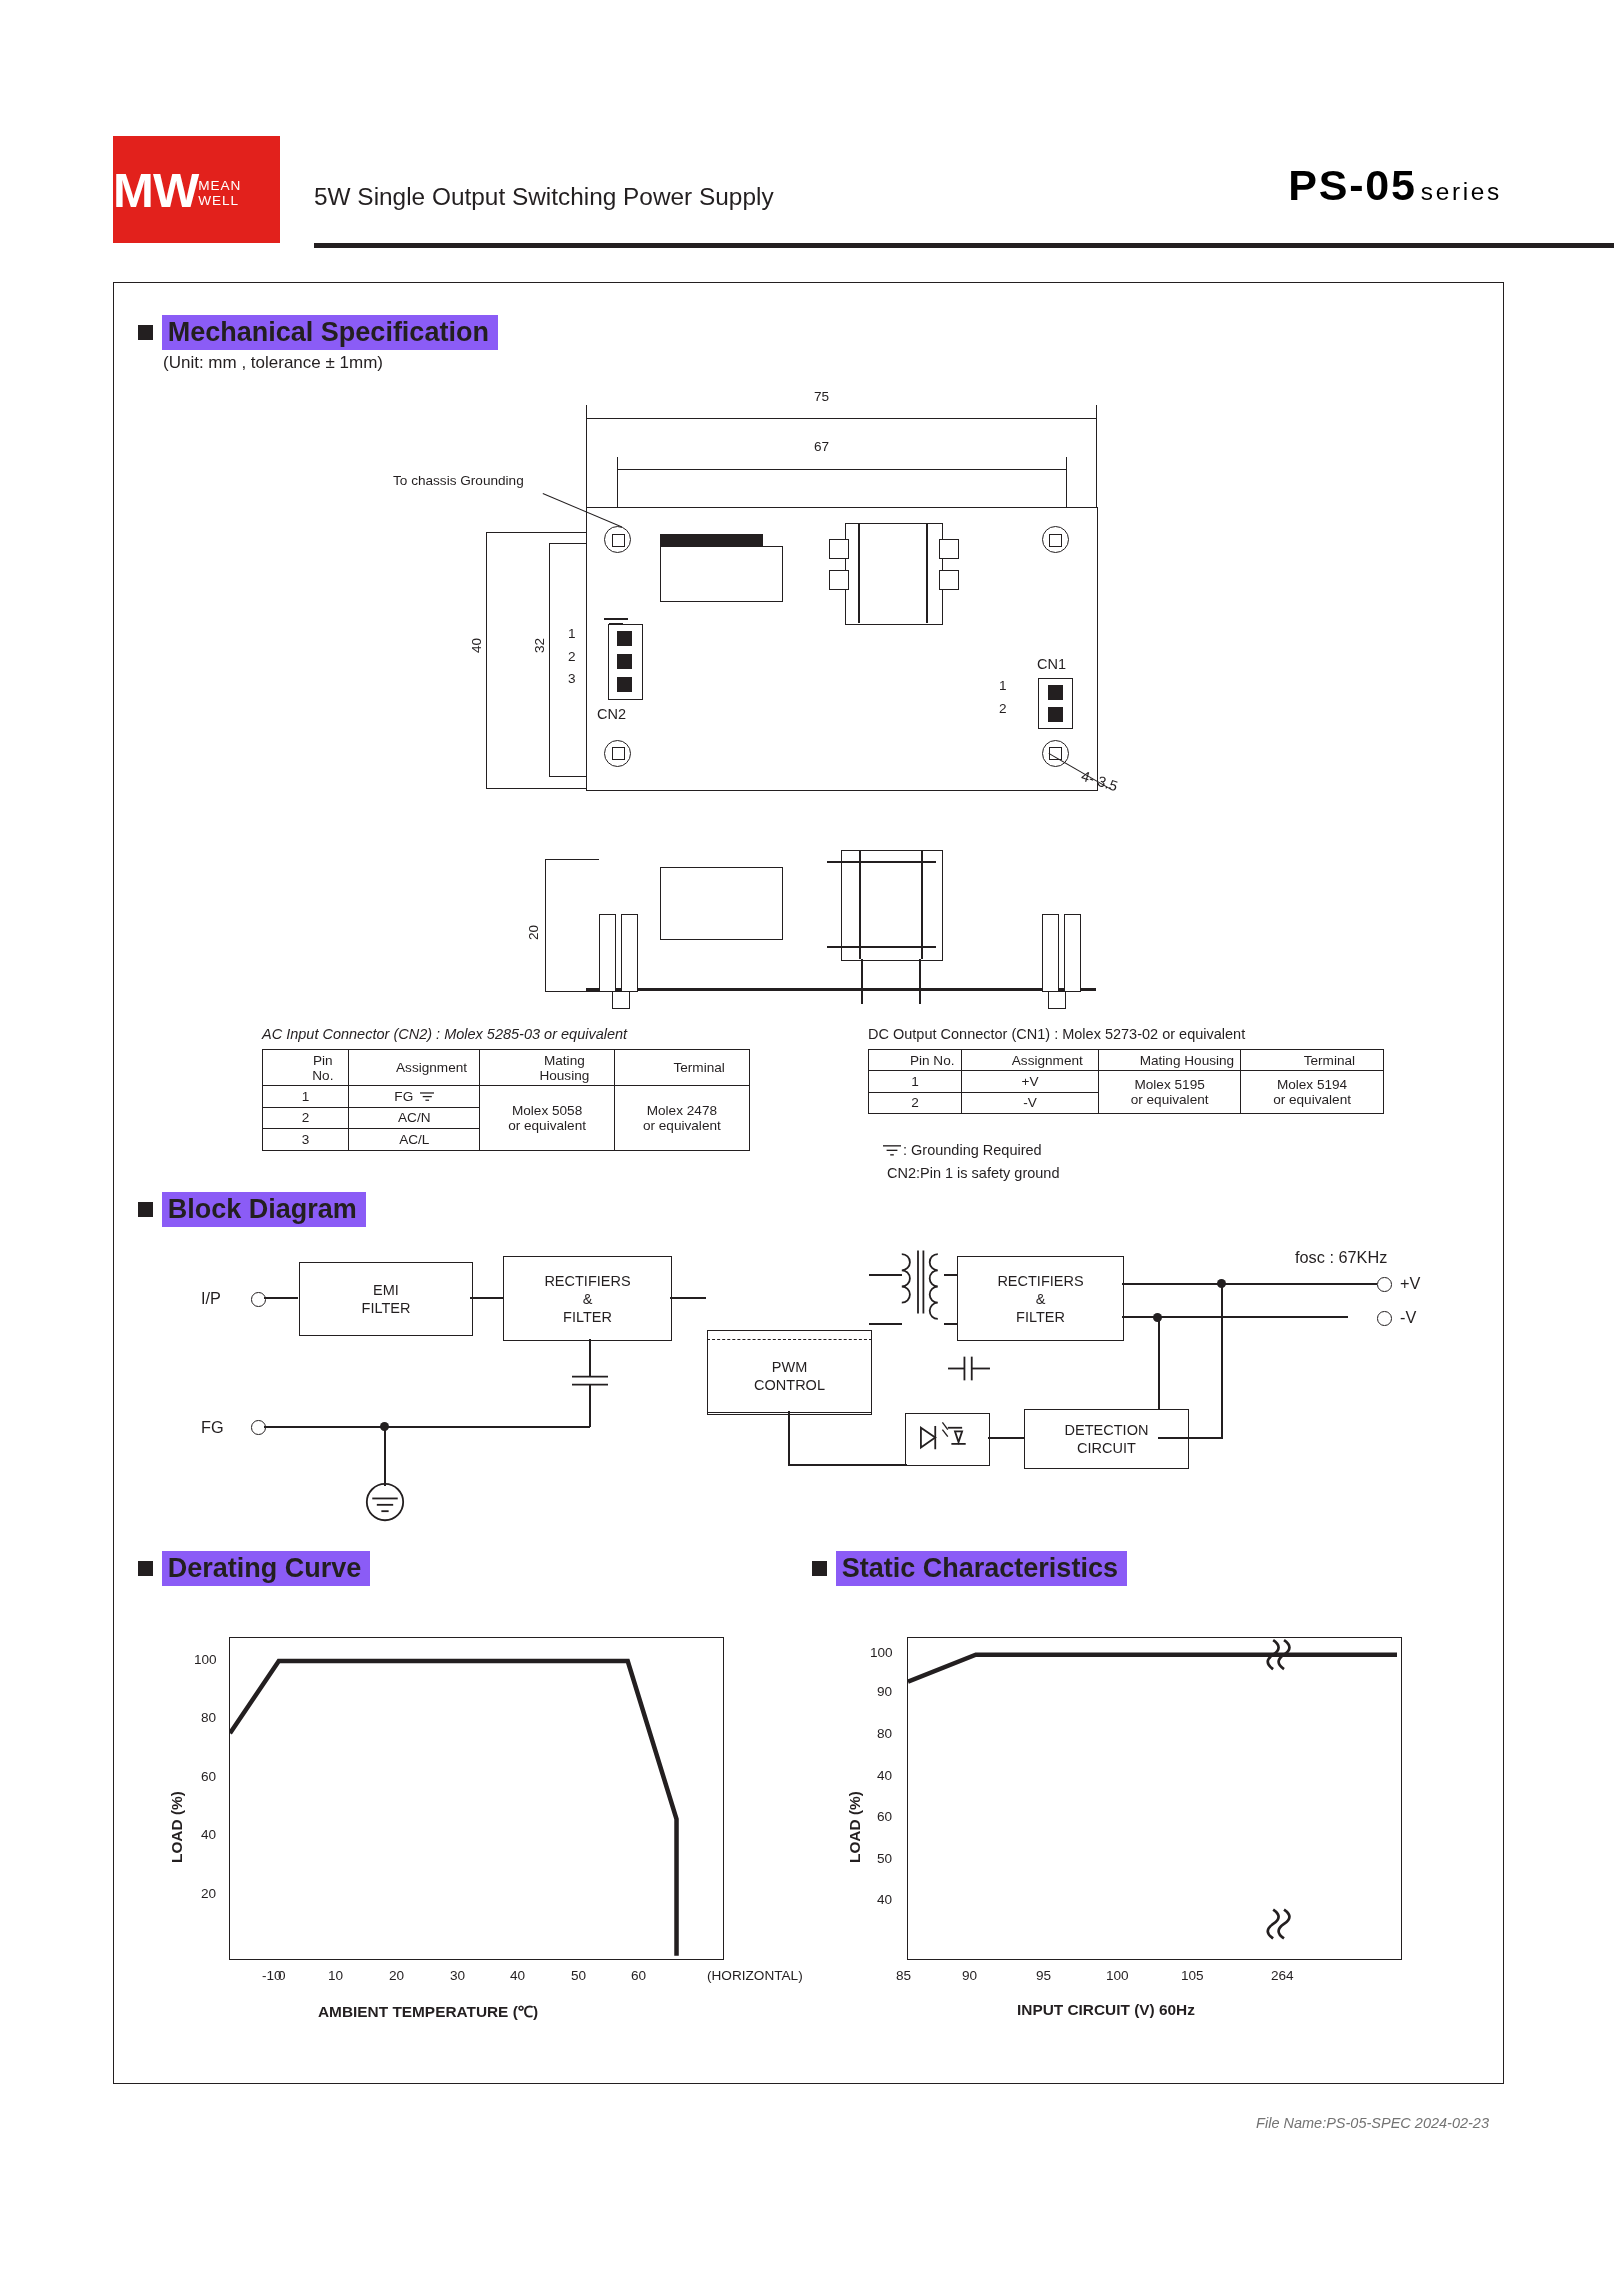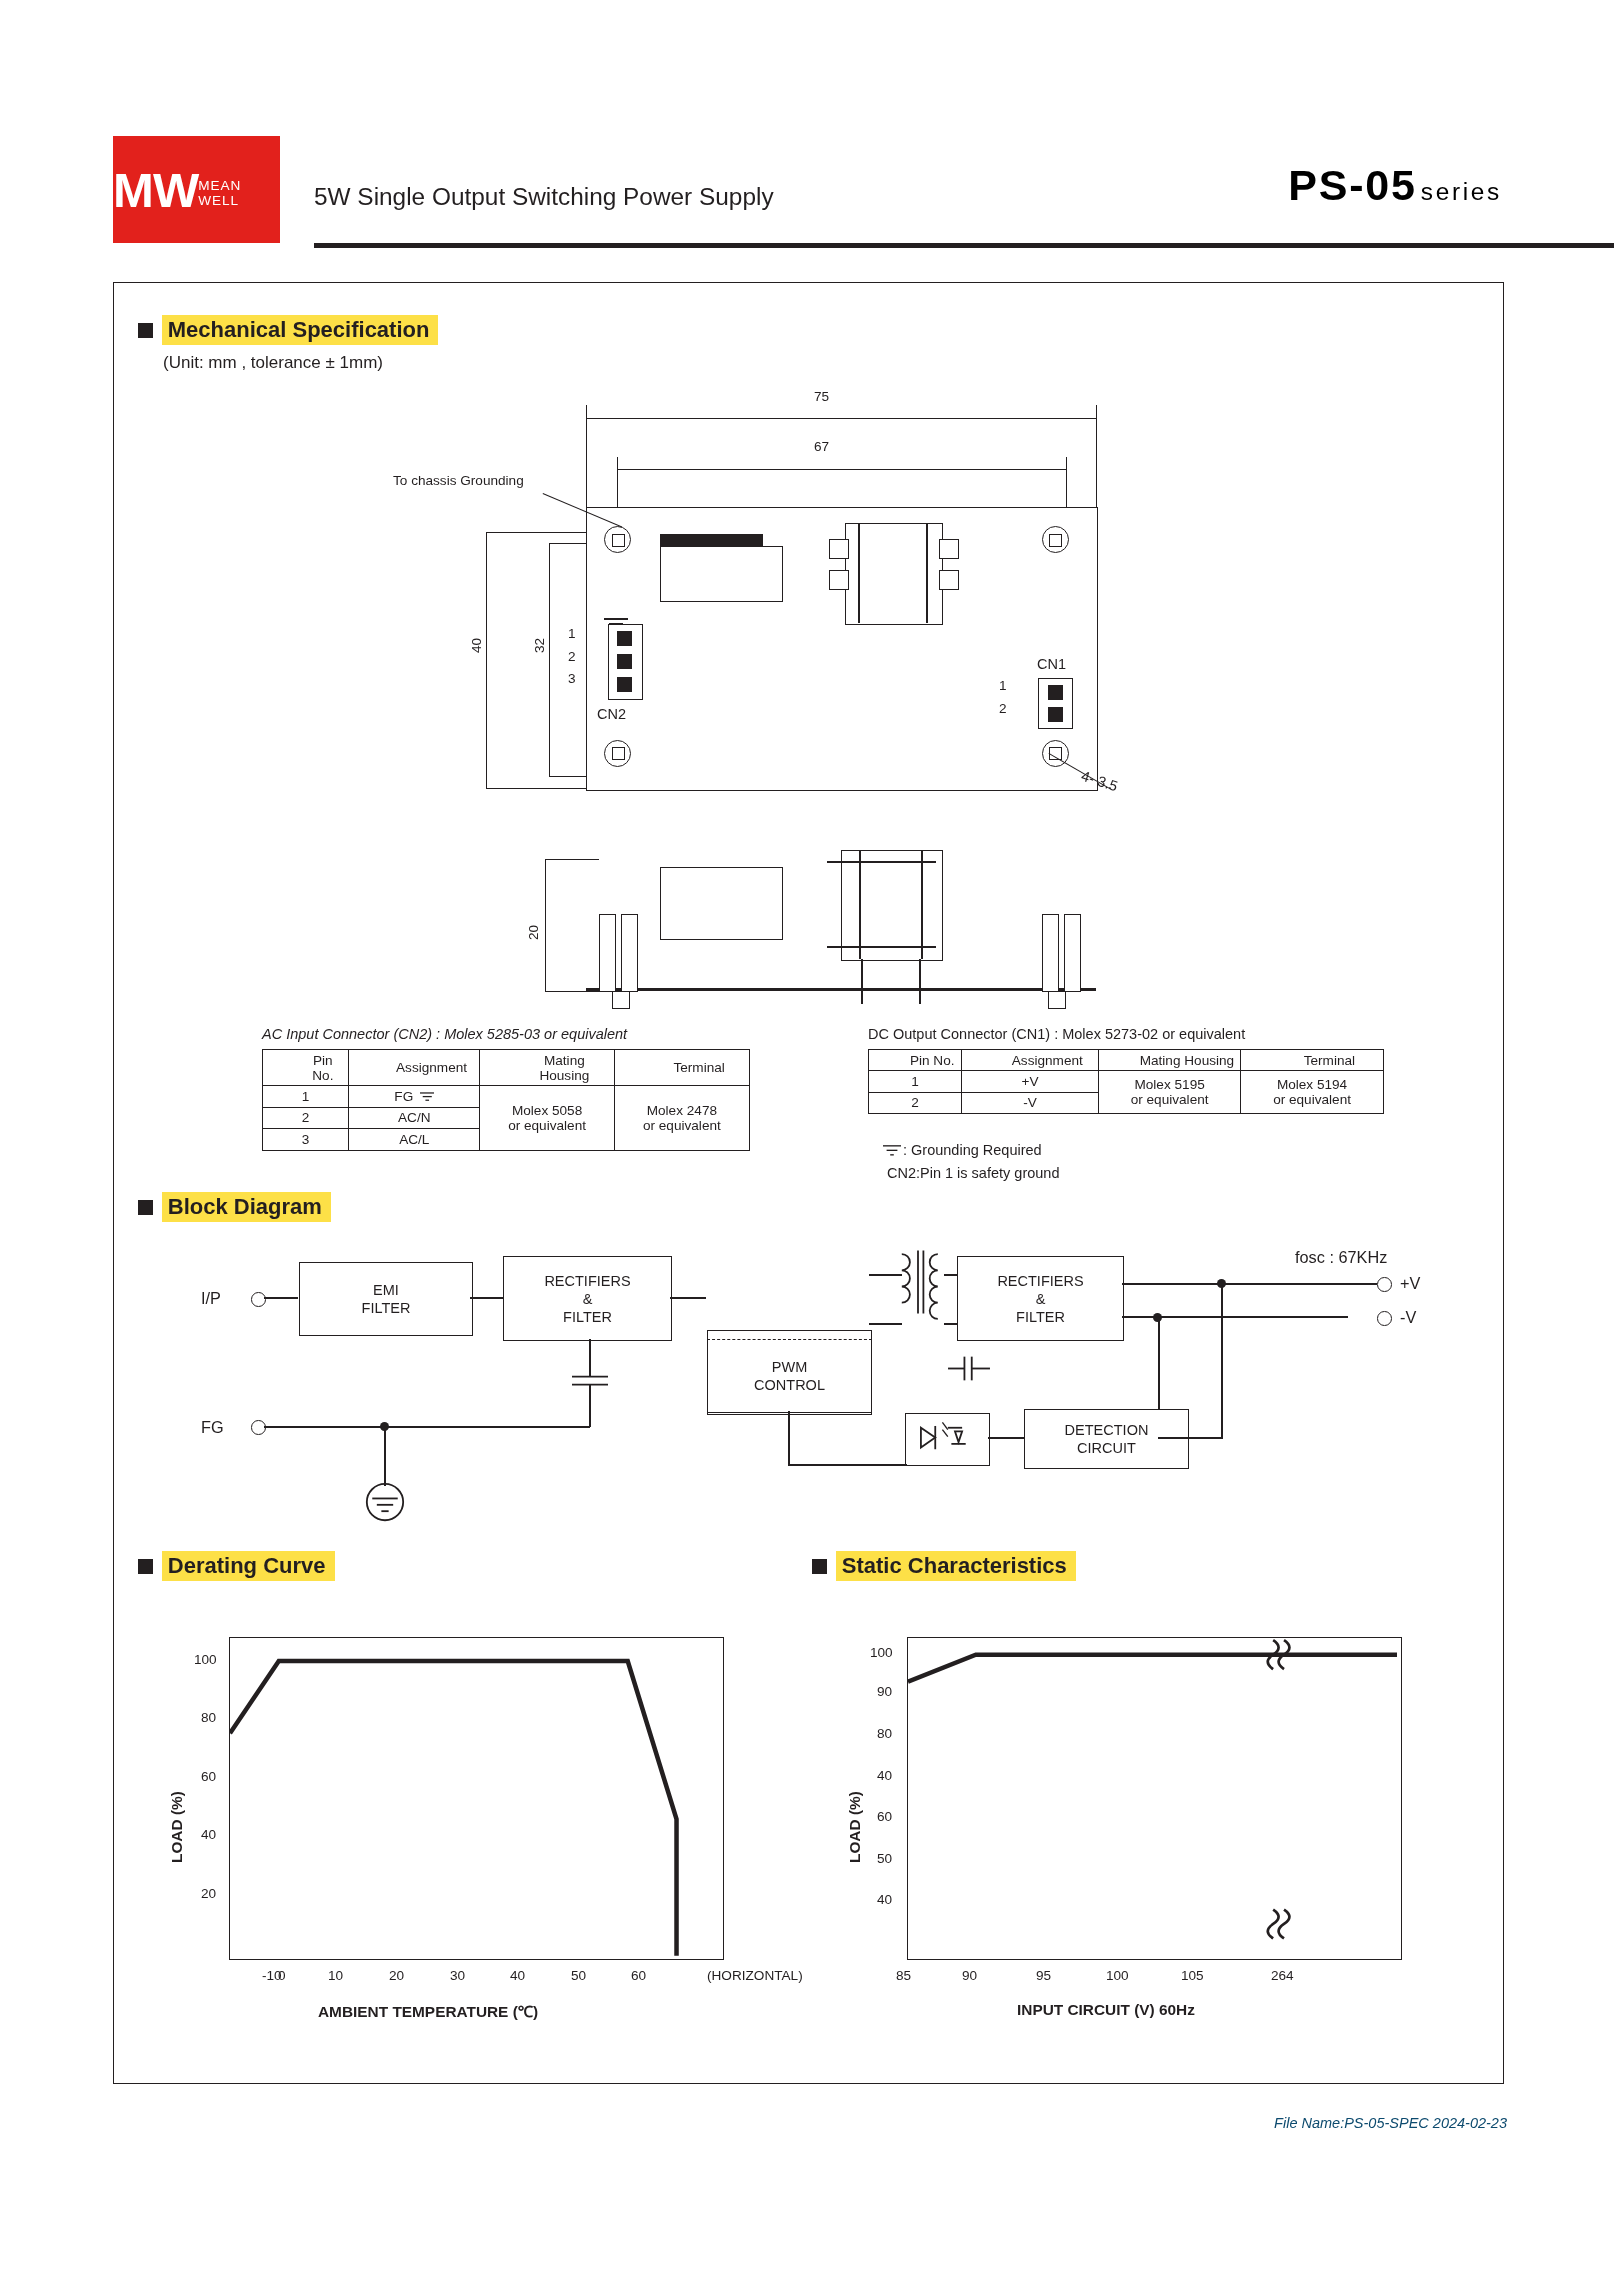--- a/index.html
+++ b/index.html
@@ -17,21 +17,21 @@
   .hdr-series .big{font-size:43px;font-weight:bold;letter-spacing:1.8px;}
   .hdr-series .small{font-size:24.4px;letter-spacing:2.7px;}
   .hdr-rule{position:absolute;left:201px;top:107px;width:1301px;height:4.5px;background:#231f20;}
 
   
   .frame{position:absolute;left:113px;top:282px;width:1389px;height:1800px;border:0.9px solid #231f20;}
 
   
   .sect{position:absolute;display:flex;align-items:center;}
   .sect .sq{width:15.4px;height:15.4px;background:#231f20;margin-right:9px;}
-  .sect .txt{font-size:22px;font-weight:bold;color:#231f20;background:#fde047;padding:1.8px 9px 2.7px 5.4px;}
+  .sect .txt{font-size:27px;font-weight:bold;color:#231f20;background:#8b5cf6;padding:1.8px 9px 2.7px 5.4px;}
   .subnote{position:absolute;font-size:17px;color:#231f20;}
 
   
   .t{position:absolute;font-size:13.6px;color:#231f20;white-space:nowrap;}
   .t16{font-size:14.5px;}
   .t18{font-size:16.3px;}
 
   
   .ln{position:absolute;background:#231f20;}
 
@@ -44,21 +44,21 @@
   .bx{position:absolute;border:1.8px solid #231f20;display:flex;align-items:center;justify-content:center;
       text-align:center;font-size:14.5px;line-height:18px;color:#231f20;background:#fff;}
 
   
   .chartbox{position:absolute;border:1.8px solid #231f20;background:#fff;}
   .axlabel{position:absolute;font-size:13.6px;color:#231f20;}
   .ylabel{position:absolute;font-size:15.4px;font-weight:bold;color:#231f20;
           transform:rotate(-90deg);transform-origin:left top;white-space:nowrap;}
   .xcap{position:absolute;font-size:15.4px;font-weight:bold;color:#231f20;white-space:nowrap;}
 
-  .footer{position:absolute;right:108px;top:2115px;font-size:14.5px;font-style:italic;color:#0c4a6e;}
+  .footer{position:absolute;right:126px;top:2115px;font-size:14.5px;font-style:italic;color:#737373;}
 
   
   .pcb{position:absolute;border:1.8px solid #231f20;background:#fff;}
   .blk{position:absolute;background:#231f20;}
 </style>
 </head>
 <body>
 
 <div class="page">
 

